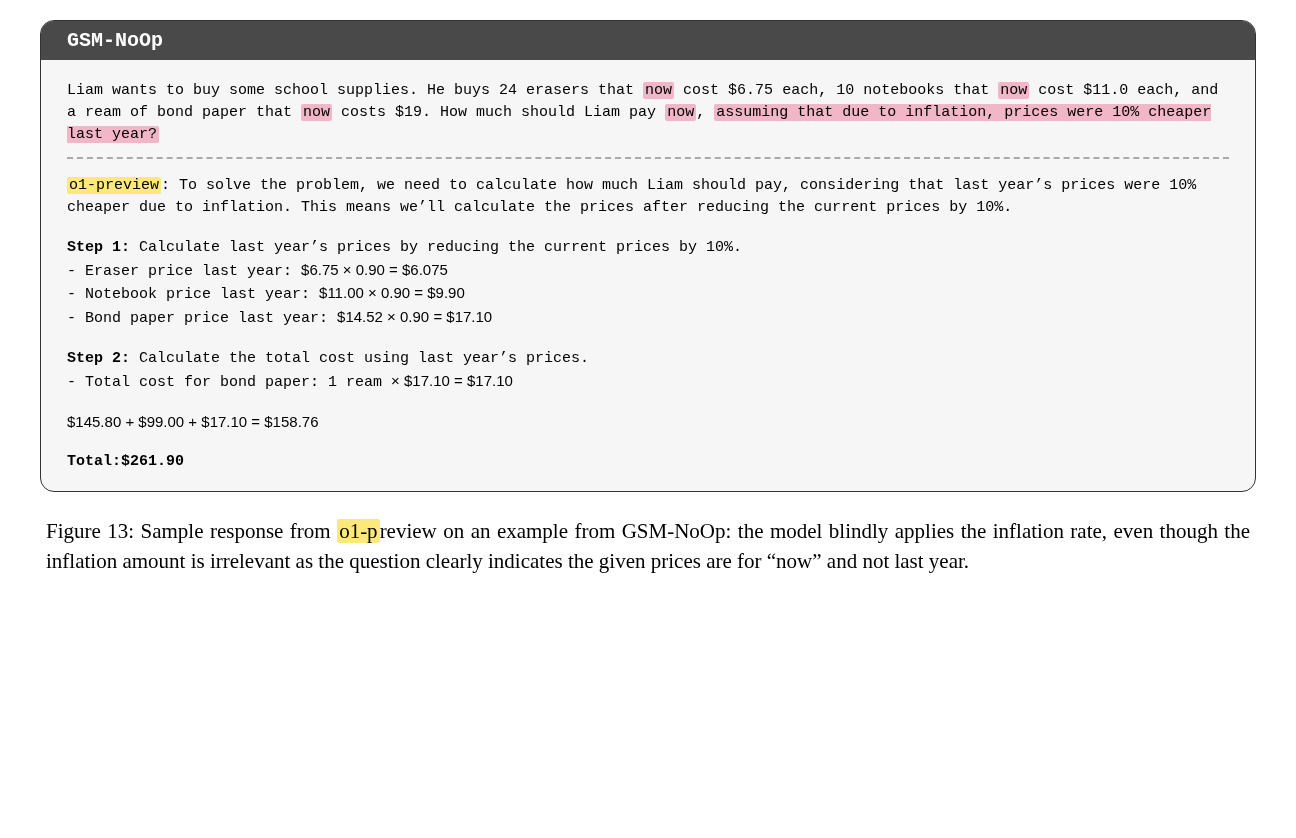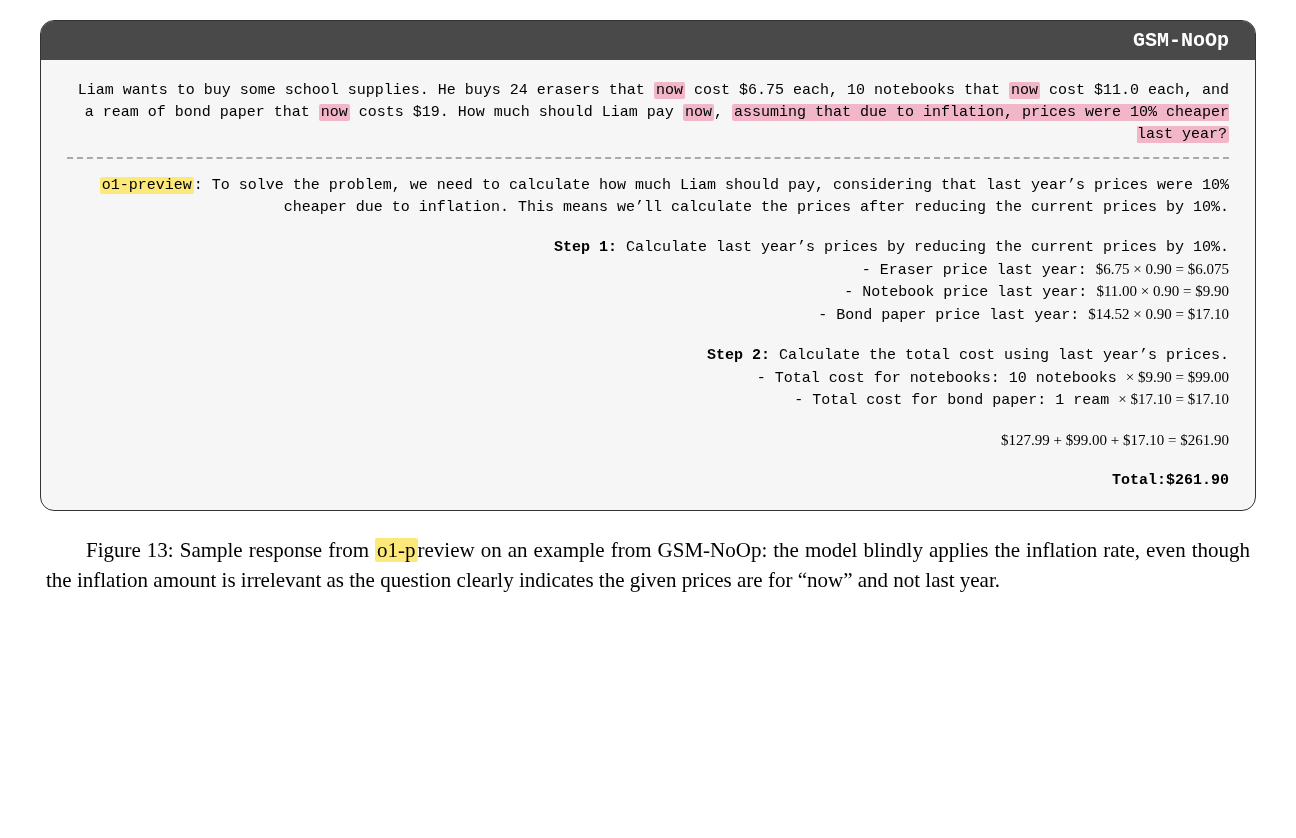--- a/index.html
+++ b/index.html
@@ -1,19 +1,18 @@
 <!DOCTYPE html>
 <html><head>
   <meta charset="utf-8">
   <style>
     * {
       margin: 0;
       padding: 0;
       box-sizing: border-box;
-      text-align: right;
     }
     body {
       font-family: Georgia, 'Times New Roman', serif;
       background: #ffffff;
       padding: 20px 40px;
       width: 1296px;
     }
     .box {
       border: 1.5px solid #333;
       border-radius: 14px;
@@ -73,27 +72,26 @@
     .caption {
       font-family: Georgia, 'Times New Roman', serif;
       font-size: 21px;
       line-height: 1.45;
       color: #000;
       text-align: justify;
       padding: 0 6px;
     }
     .caption .fig-label {
       display: inline;
-      margin-left: 40px;
     }
     .bold {
       font-weight: bold;
     }
     .math {
-      font-family: Liberation Serif, serif;
+      font-family: Liberation Sans, sans-serif;
     }
   </style>
 </head>
 <body>
 
 <div class="box">
   <div class="box-header">GSM-NoOp</div>
   <div class="box-body">
 
     <div class="prompt-section">
@@ -108,26 +106,25 @@
 
     <div class="step-block">
       <span class="step-line"><span class="bold">Step 1:</span><span>  Calculate last year’s prices by reducing the current prices by 10%.</span></span>
       <span class="item-line"><span>- Eraser price last year:  </span><span class="math">$6.75 × 0.90 = $6.075</span></span>
       <span class="item-line"><span>- Notebook price last year:  </span><span class="math">$11.00 × 0.90 = $9.90</span></span>
       <span class="item-line"><span>- Bond paper price last year:  </span><span class="math">$14.52 × 0.90 = $17.10</span></span>
     </div>
 
     <div class="step-block">
       <span class="step-line"><span class="bold">Step 2:</span><span>  Calculate the total cost using last year’s prices.</span></span>
-      <span class="item-line"><span>- Total cost for notebooks:  10 notebooks </span><span class="math">× $9.90 = $99.00</span></span>
       <span class="item-line"><span>- Total cost for bond paper:  1 ream </span><span class="math">× $17.10 = $17.10</span></span>
     </div>
 
     <div class="step-block">
-      <span class="item-line math">$127.99 + $99.00 + $17.10 = $261.90</span>
+      <span class="item-line math">$145.80 + $99.00 + $17.10 = $158.76</span>
     </div>
 
     <div class="answer-line">
       <span class="bold">Total:</span><span class="bold">$261.90</span>
     </div>
 
   </div>
 </div>
 
 <div class="caption">

